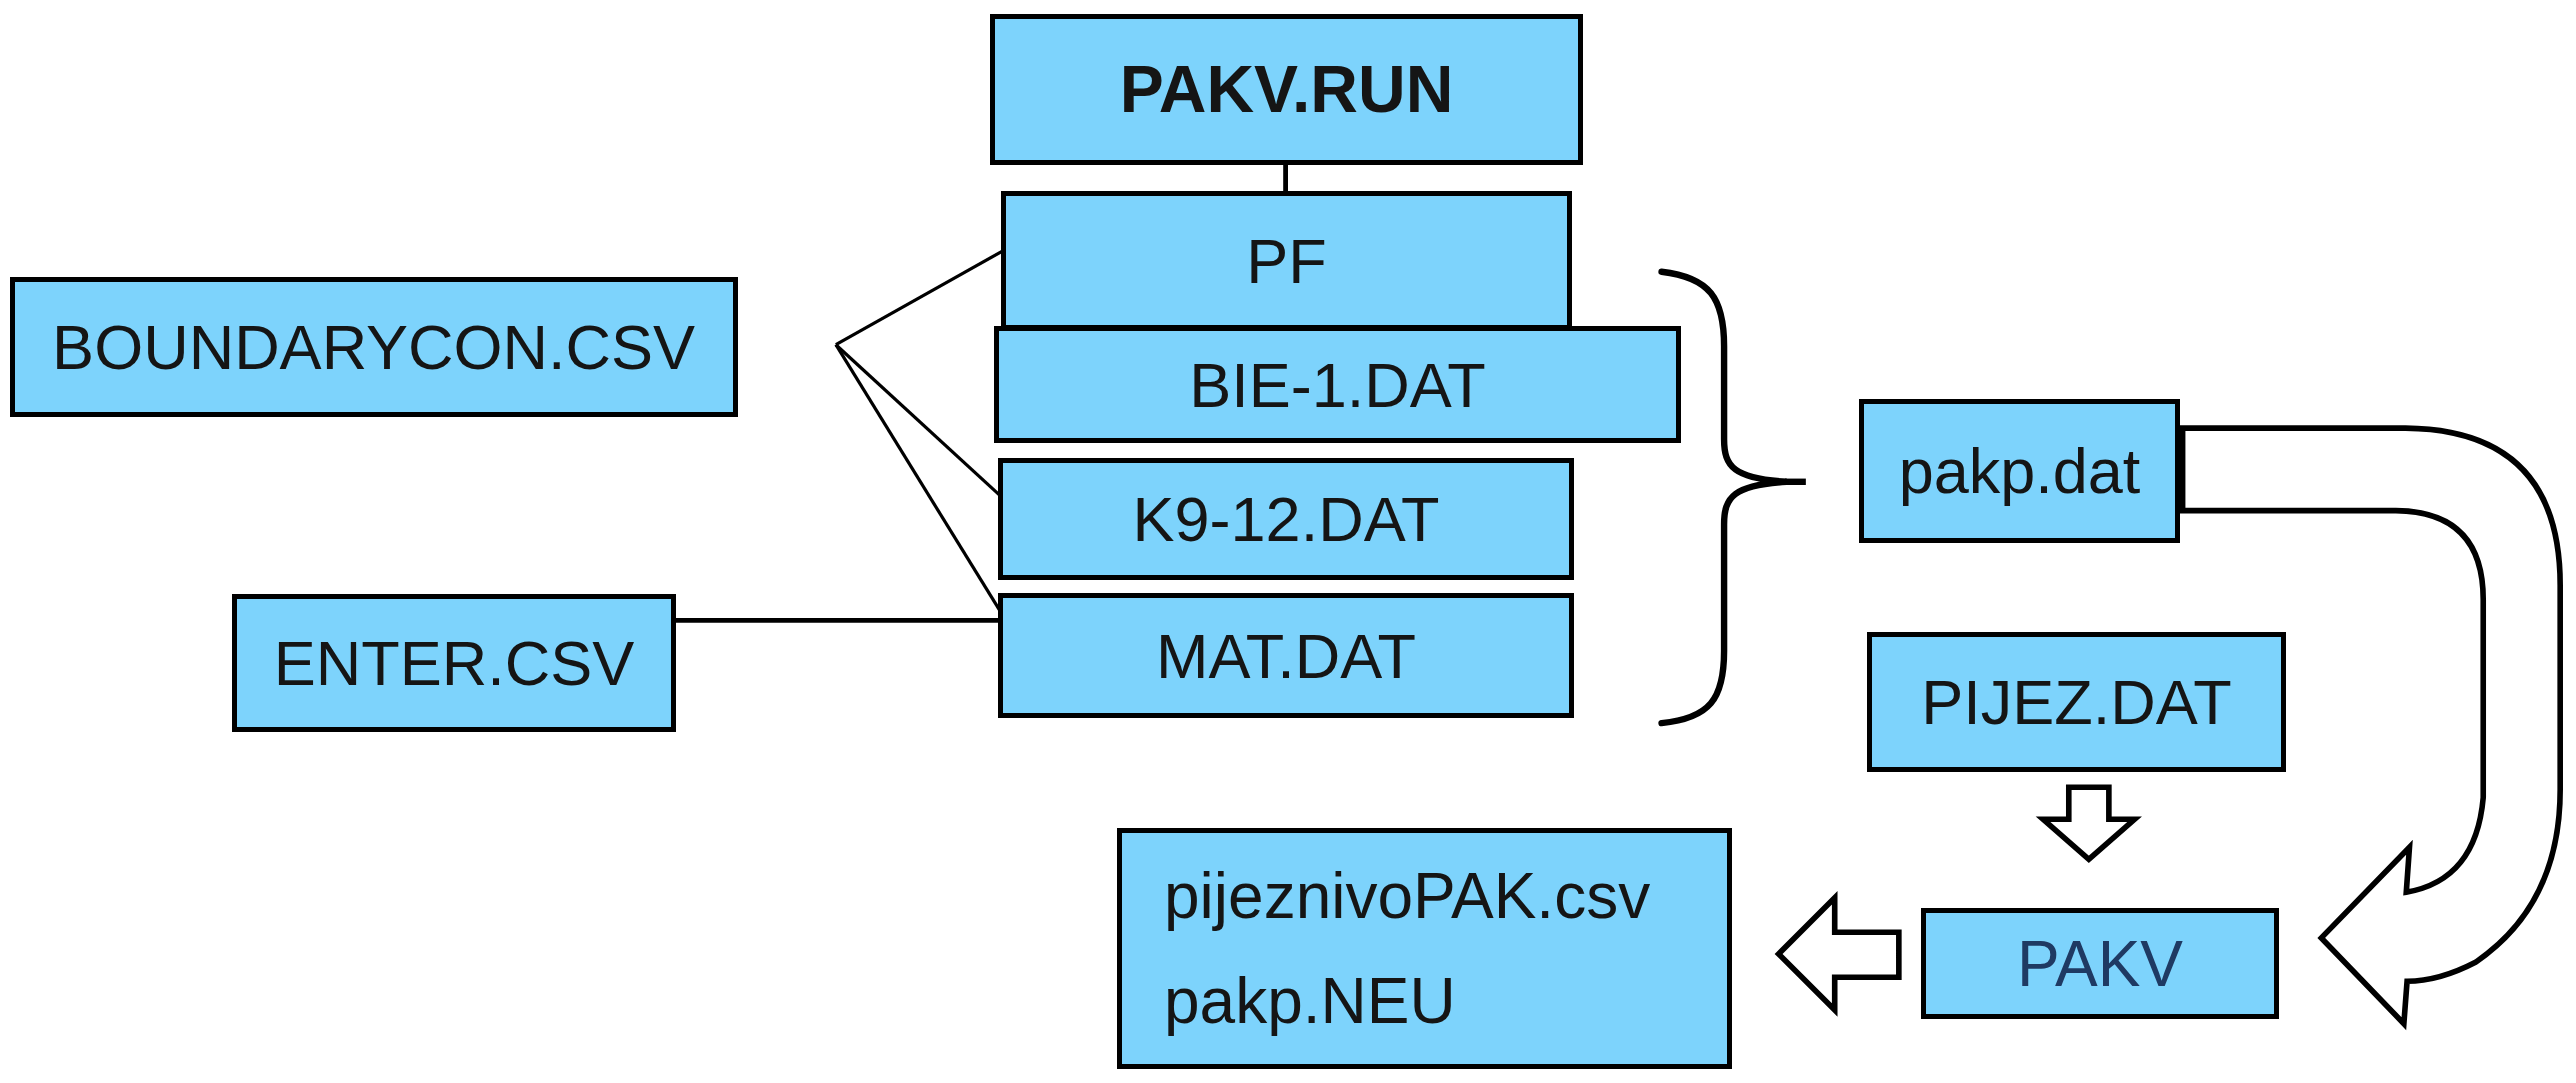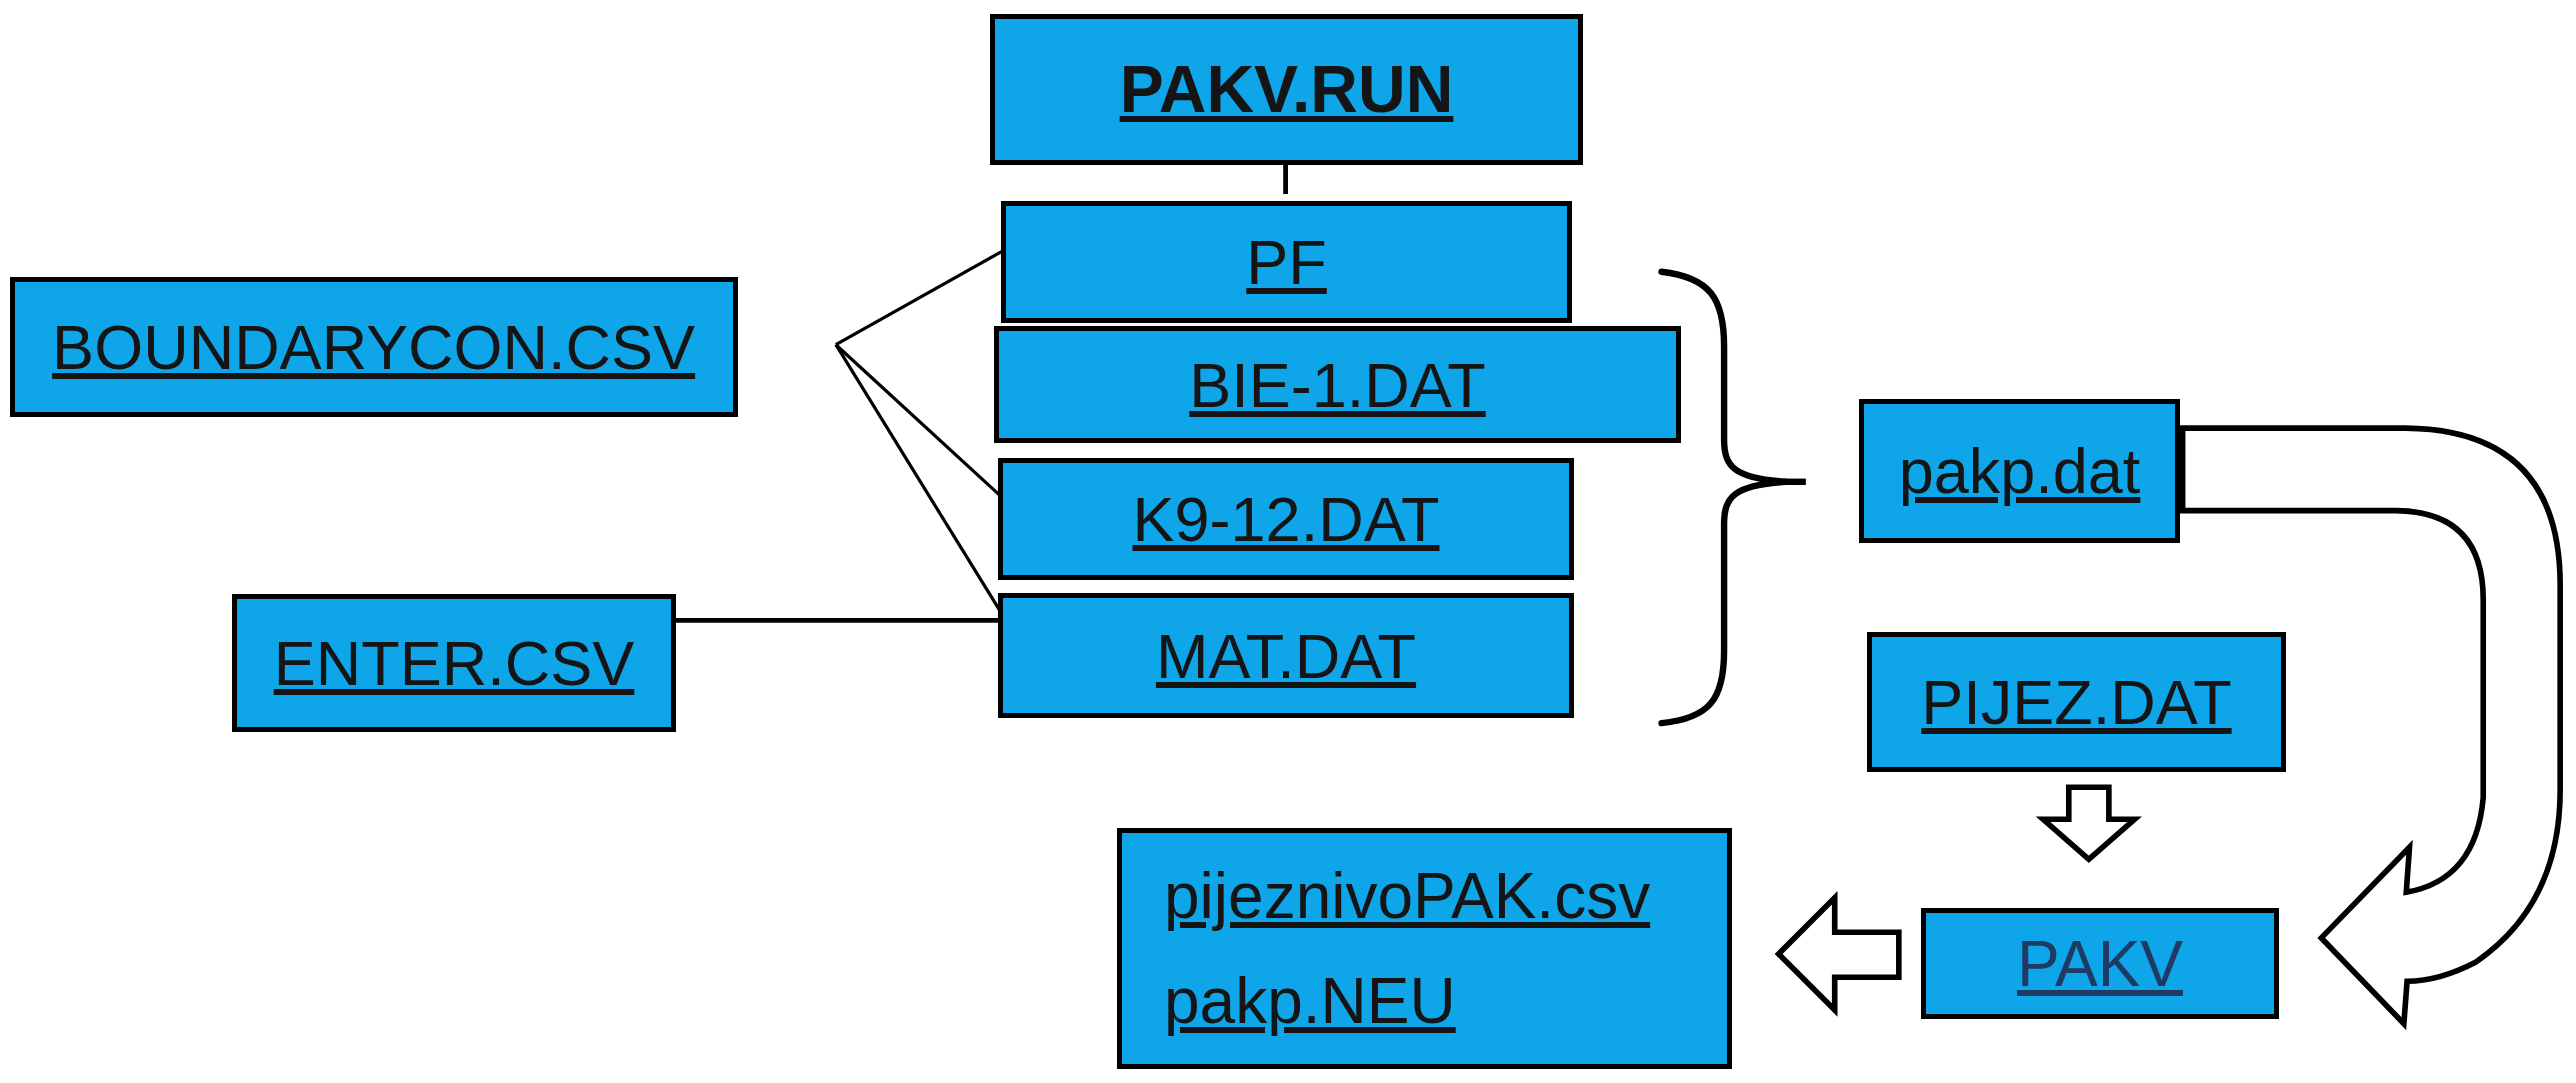--- a/index.html
+++ b/index.html
@@ -2,23 +2,23 @@
 <html style="font-size:13px"><head>
 <meta charset="utf-8">
 <style>
   html,body{margin:0;padding:0;background:#ffffff;}
   body{
     width:2576px;height:1083px;position:relative;overflow:hidden;
     font-family:"Liberation Sans",sans-serif;color:#111;
   }
   #overlay{position:absolute;left:0;top:0;width:2576px;height:1083px;z-index:0;}
   .box{
-    position:absolute;background:#0ea5e9;border:5.6px solid #000;
+    position:absolute;background:#7dd3fc;border:5.6px solid #000;
     box-sizing:border-box;display:flex;align-items:center;justify-content:center;
-    font-size:63px;white-space:nowrap;z-index:1;color:#151515;text-decoration:underline;
+    font-size:63px;white-space:nowrap;z-index:1;color:#151515;
   }
   .box.bold{font-weight:bold;font-size:66px;}
   .box.navy{color:#1f3a63;font-size:64px;}
   .box.twoline{
     flex-direction:column;align-items:flex-start;justify-content:center;
     padding-left:42px;gap:30.5px;font-size:64px;
   }
   .stroke{fill:none;stroke:#000;}
   .hollow{fill:#ffffff;stroke:#000;}
 </style>
@@ -51,21 +51,21 @@
 
   <path d="M 2580,982 L 2630,982 L 2630,1022 L 2662,1022 L 2605,1072 L 2548,1022 L 2580,1022 Z" class="hollow" stroke-width="7" stroke-miterlimit="12"></path>
 
   <path d="M 2218,1190 L 2288,1120 L 2288,1163 L 2368,1163 L 2368,1219 L 2288,1219 L 2288,1260 Z" class="hollow" stroke-width="7" stroke-miterlimit="12"></path>
 </svg>
 
 <div class="box bold" style="left:990px;top:13.6px;width:593px;height:151px;">
   <span>PAKV.RUN</span>
 </div>
 
-<div class="box" style="left:1001px;top:201px;width:571px;height:122px;">
+<div class="box" style="left:1001px;top:191px;width:571px;height:139px;">
   <span>PF</span>
 </div>
 
 <div class="box" style="left:994px;top:326px;width:687px;height:117px;">
   <span>BIE-1.DAT</span>
 </div>
 
 <div class="box" style="left:998px;top:458px;width:576px;height:122px;">
   <span>K9-12.DAT</span>
 </div>

